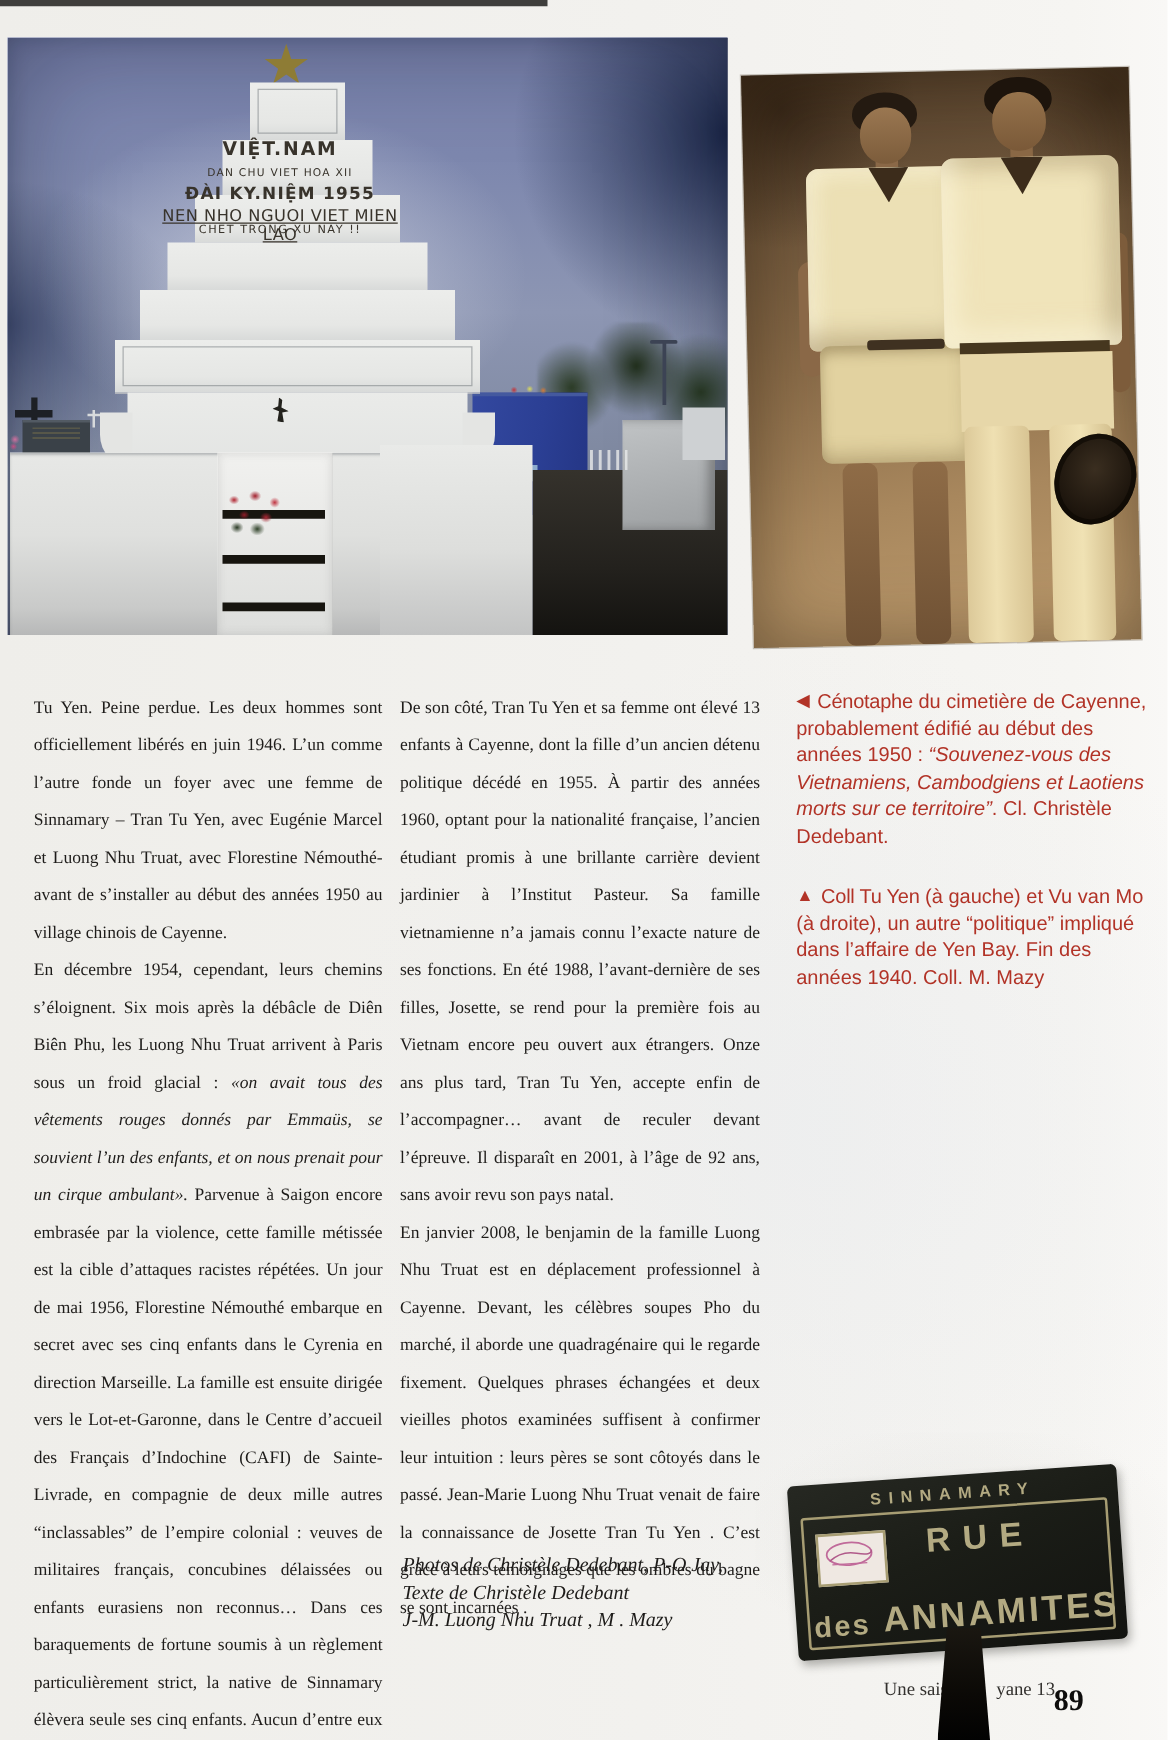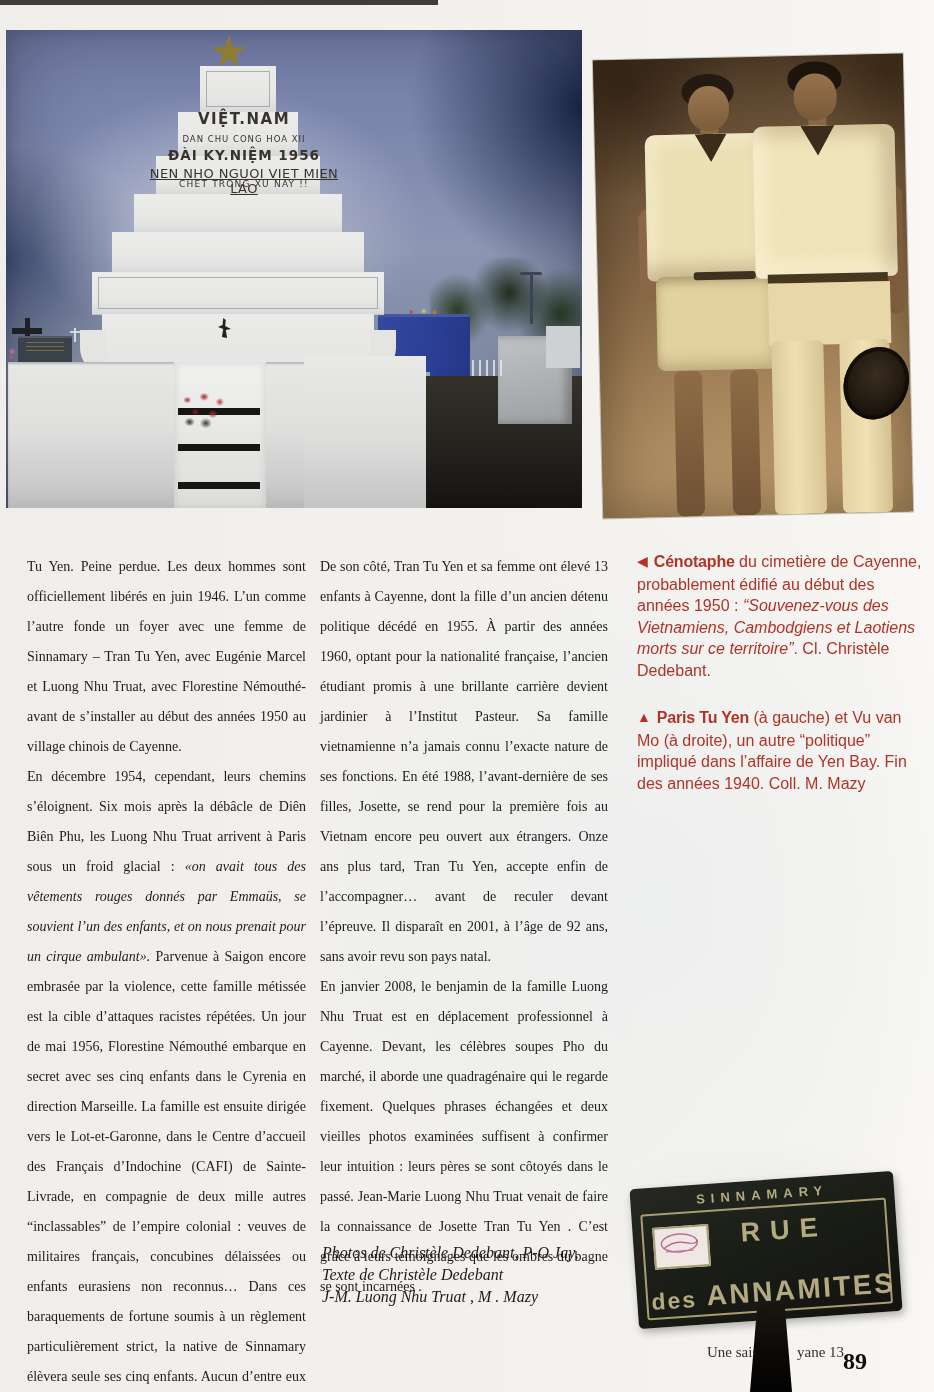--- a/index.html
+++ b/index.html
@@ -48,21 +48,21 @@
   .flowers{left:172px;top:358px;width:58px;height:40px;
     background:
       radial-gradient(6px 5px at 16% 30%,#b02531,transparent 70%),
       radial-gradient(7px 6px at 45% 22%,#a21f2c,transparent 70%),
       radial-gradient(6px 6px at 72% 35%,#c03340,transparent 70%),
       radial-gradient(6px 5px at 30% 60%,#8f1c28,transparent 70%),
       radial-gradient(7px 6px at 60% 65%,#a82834,transparent 70%),
       radial-gradient(8px 7px at 48% 88%,#31432a,transparent 75%),
       radial-gradient(7px 6px at 20% 85%,#2a3a24,transparent 75%);
     filter:blur(.4px);}
-  .insc{left:128px;width:220px;text-align:center;color:#38332b;font-family:"DejaVu Sans",sans-serif;}
+  .insc{left:108px;width:220px;text-align:center;color:#38332b;font-family:"DejaVu Sans",sans-serif;}
   .insc1{top:80px;font-size:15px;letter-spacing:1.5px;font-weight:600;}
   .insc2{top:104px;font-size:8.5px;letter-spacing:1px;}
   .insc3{top:117px;font-size:13.5px;font-weight:600;letter-spacing:1px;}
   .insc4{top:136px;font-size:13px;letter-spacing:.4px;text-decoration:underline;}
   .insc5{top:149px;font-size:9px;letter-spacing:1.2px;text-align:center;}
   .trees{left:424px;top:228px;width:152px;height:124px;
     background:
       radial-gradient(32% 42% at 18% 42%,#2a3a24,transparent 70%),
       radial-gradient(36% 46% at 52% 28%,#1f2d1a,transparent 70%),
       radial-gradient(42% 52% at 86% 45%,#243420,transparent 72%);
@@ -133,21 +133,21 @@
   .italic{font-style:italic;}
   .credits{left:322px;top:1242px;width:290px;font-size:16px;line-height:22px;font-style:italic;}
   .credits div{text-align:justify;}
 
   
   .caption{position:absolute;left:637px;width:286px;font-family:"Liberation Sans",sans-serif;
     font-size:16px;line-height:21.5px;color:var(--caption-red,#b23327);}
   .caption-1{top:551px;}
   .caption-2{top:707px;}
   .cap-marker{font-size:14px;margin-right:6px;position:relative;top:-1px;}
-  .lead{font-weight:bold;letter-spacing:-.2px;}
+  .lead{font-weight:normal;letter-spacing:-.2px;}
 
   
   .photo-sign{left:604px;top:1146px;width:330px;height:170px;margin:0;
     background:radial-gradient(70% 70% at 50% 50%, rgba(214,212,206,.28), rgba(214,212,206,0) 80%);}
   .sign{position:absolute;left:30px;top:34px;width:264px;height:140px;transform:rotate(-4deg);
     background:linear-gradient(160deg,#262822 0%,#1b1d17 45%,#121310 100%);
     border-radius:5px;box-shadow:2px 4px 8px rgba(40,40,35,.35);
     font-family:"Liberation Sans",sans-serif;color:var(--sign-text,#b3aa82);}
   .sign-town{position:absolute;top:7px;left:0;right:0;text-align:center;font-size:13px;font-weight:bold;letter-spacing:6px;}
   .sign-border{position:absolute;left:9px;right:9px;top:26px;bottom:8px;border:2px solid var(--sign-line,#a79d73);border-radius:3px;}
@@ -201,22 +201,22 @@
   <div class="abs mon-mark"></div>
   <div class="abs base-wall"></div>
   <div class="abs base-right"></div>
   <div class="abs base-steps"></div>
   <div class="abs slot slot1"></div>
   <div class="abs slot slot2"></div>
   <div class="abs slot slot3"></div>
   <div class="abs flowers"></div>
 
   <div class="abs insc insc1">VIỆT.NAM</div>
-  <div class="abs insc insc2">DAN CHU CONG HOA XII</div>
-  <div class="abs insc insc3">ĐÀI KY.NIỆM 1956</div>
+  <div class="abs insc insc2">DAN CHU VIET HOA XII</div>
+  <div class="abs insc insc3">ĐÀI KY.NIỆM 1955</div>
   <div class="abs insc insc4">NEN NHO NGUOI VIET MIEN LAO</div>
   <div class="abs insc insc5">CHET TRONG XU NAY !!</div>
 </figure>
 
 <figure class="abs photo-portrait">
   <div class="pp m1-arml"></div>
   <div class="pp m1-hair"></div>
   <div class="pp m1-neck"></div>
   <div class="pp m1-face"></div>
   <div class="pp m1-shirt"></div>
@@ -250,21 +250,21 @@
 <div class="abs credits">
     <div>Photos de Christèle Dedebant, P-O Jay,</div>
     <div>Texte de Christèle Dedebant</div>
     <div>J-M. Luong Nhu Truat , M . Mazy</div>
   </div>
 
 <div class="caption caption-1">
   <span class="cap-marker">◀</span><span class="cap-text"><span class="lead">Cénotaphe</span><span> du cimetière de Cayenne, probablement édifié au début des années 1950 : </span><span class="italic">“Souvenez-vous des Vietnamiens, Cambodgiens et Laotiens morts sur ce territoire”</span><span>. Cl. Christèle Dedebant.</span></span>
 </div>
 <div class="caption caption-2">
-  <span class="cap-marker">▲</span><span class="cap-text"><span class="lead">Paris Tu Yen</span><span> (à gauche) et Vu van Mo (à droite), un autre “politique” impliqué dans l’affaire de Yen Bay. Fin des années 1940. Coll. M. Mazy</span></span>
+  <span class="cap-marker">▲</span><span class="cap-text"><span class="lead">Coll Tu Yen</span><span> (à gauche) et Vu van Mo (à droite), un autre “politique” impliqué dans l’affaire de Yen Bay. Fin des années 1940. Coll. M. Mazy</span></span>
 </div>
 
 <figure class="abs photo-sign">
   <div class="sign">
     <div class="sign-town">SINNAMARY</div>
     <div class="sign-border"></div>
     <div class="sign-emblem">
       <svg width="48" height="34" viewBox="0 0 48 34">
         <ellipse cx="24" cy="15" rx="18" ry="9" fill="none" stroke="#c06a9a" stroke-width="1.4"></ellipse>
         <path d="M8 20 Q 18 12 30 15 T 42 13" fill="none" stroke="#b05a8a" stroke-width="1.2"></path>

